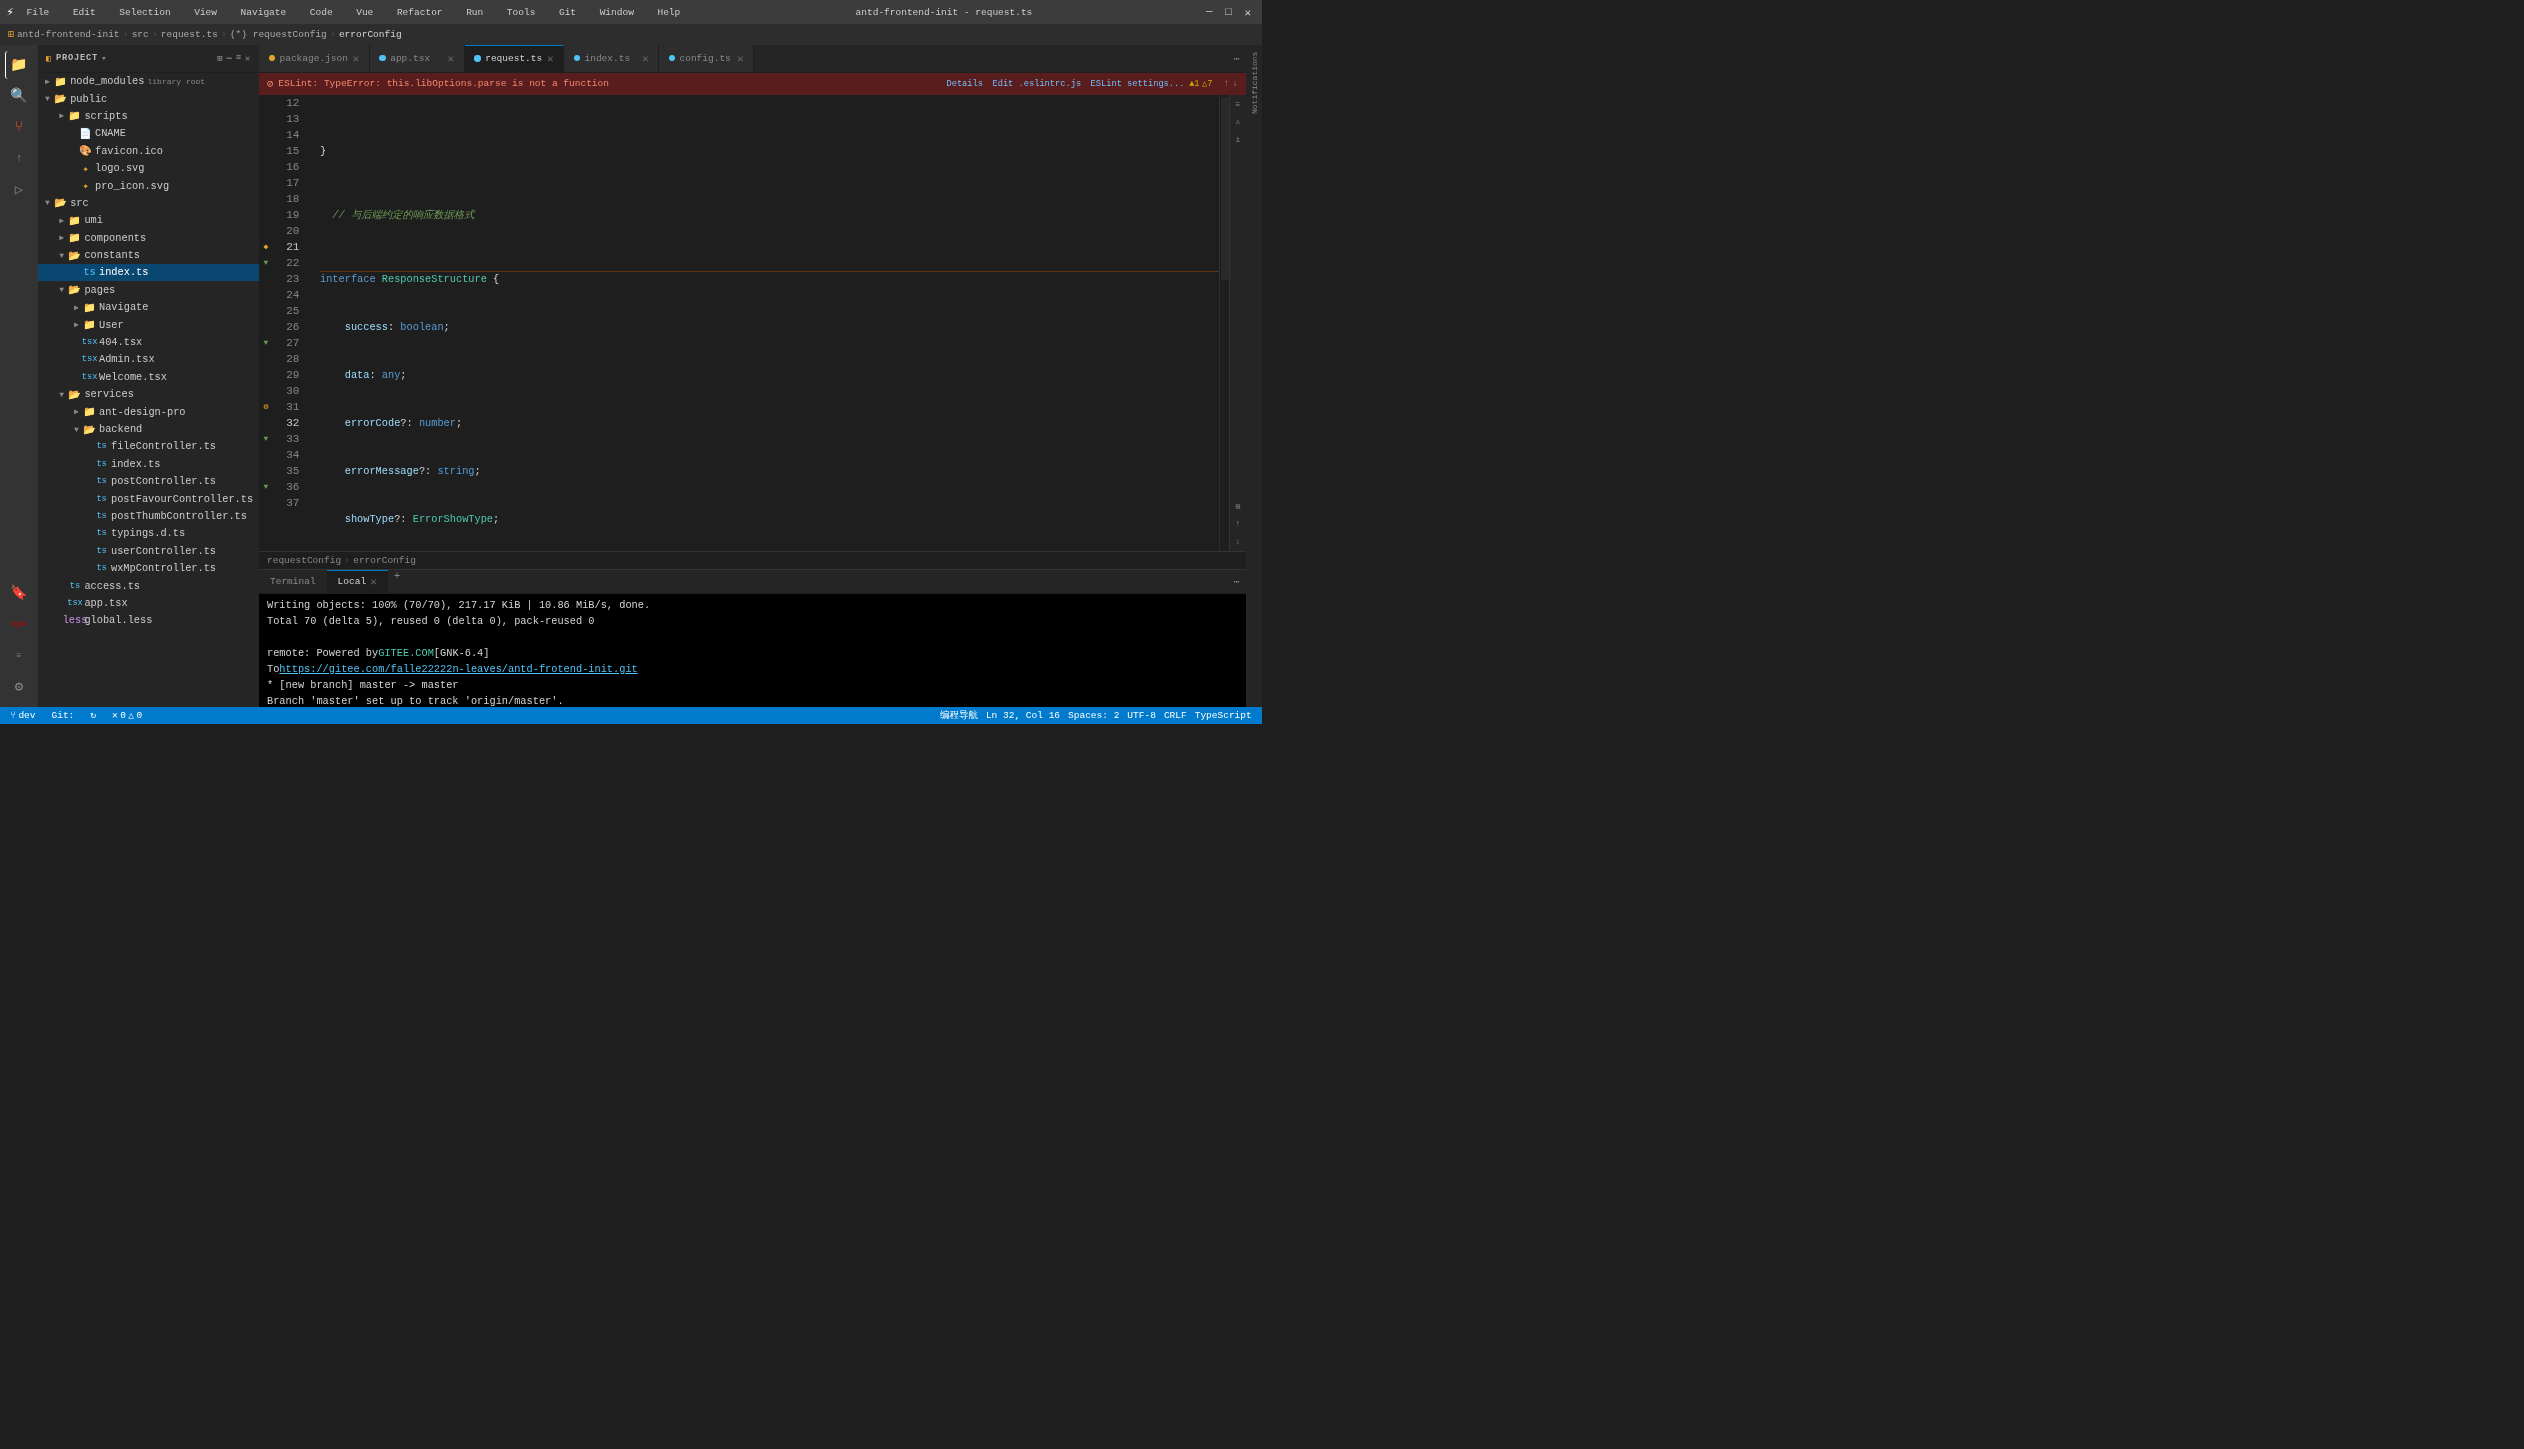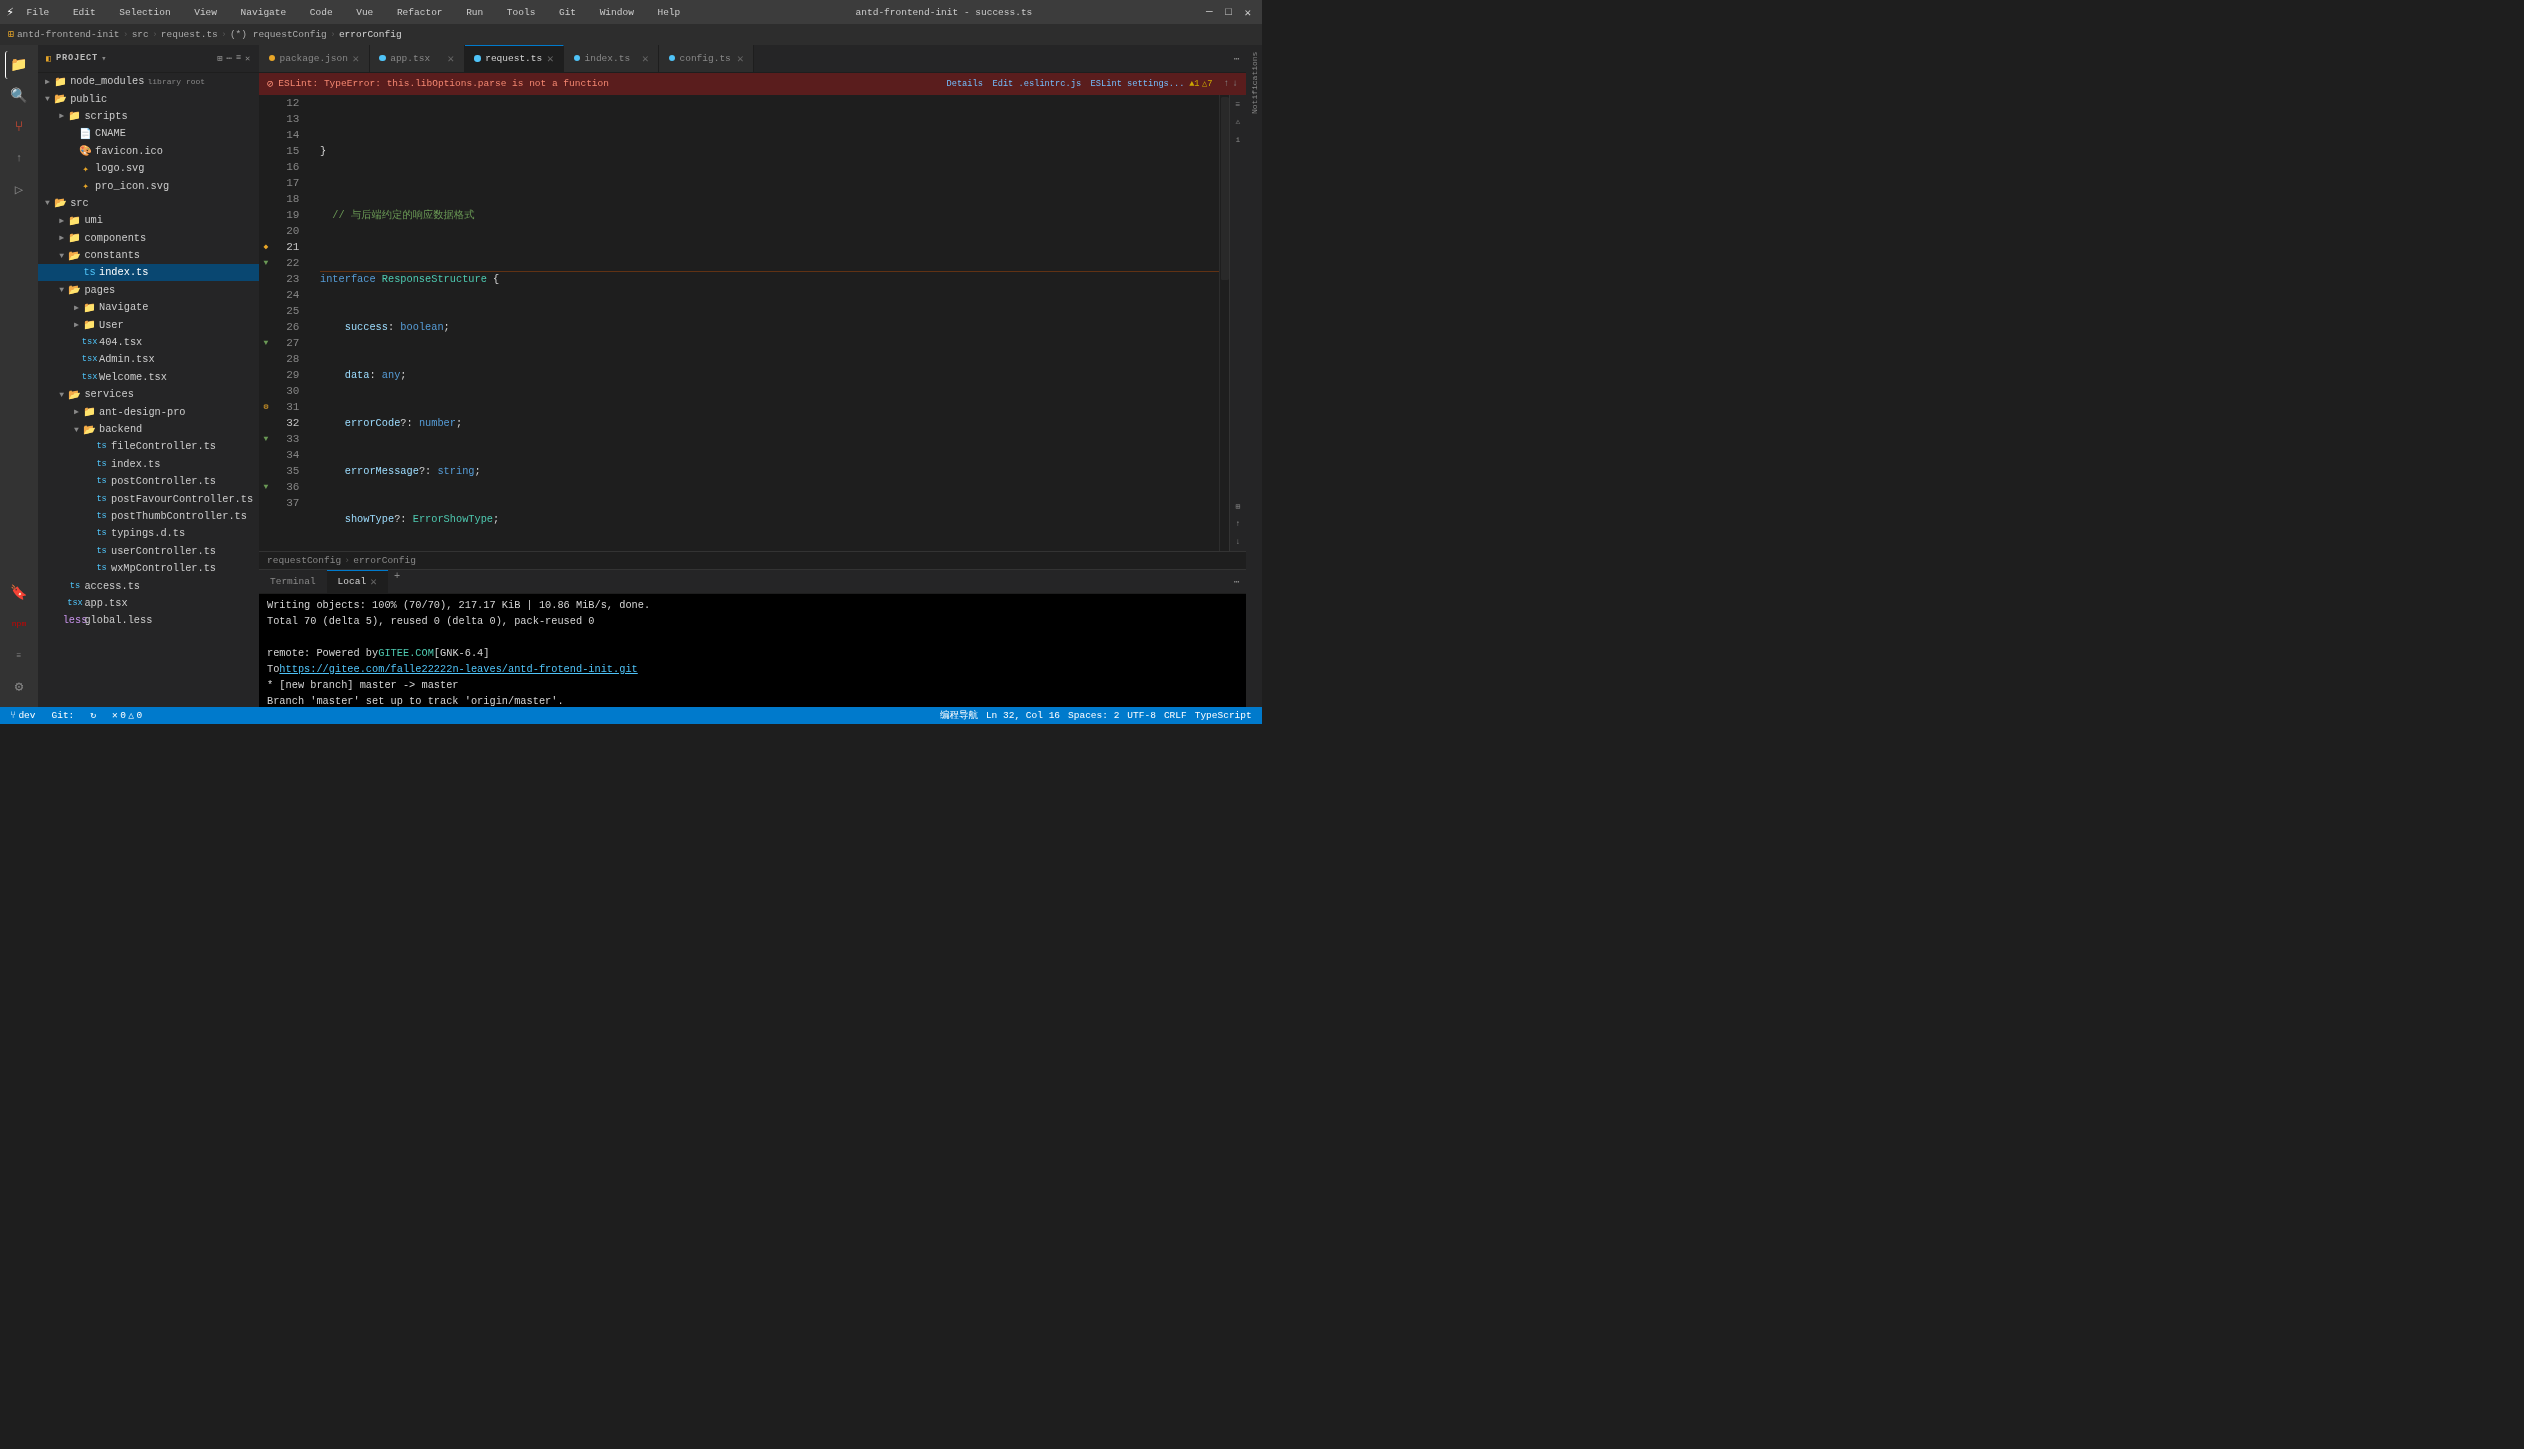--- a/index.html
+++ b/index.html
@@ -207,21 +207,21 @@
       white-space: pre;
     }
     .code-line {
       height: 16px;
       display: flex;
       align-items: center;
       position: relative;
     }
     
     .kw { color: #569cd6; }
-    .cmt { color: #6a9955; }
+    .cmt { color: #6a9955; font-style: italic; }
     .type { color: #4ec9b0; }
     .op { color: #d4d4d4; }
     .iface { color: #4ec9b0; }
     
     .minimap {
       width: 9.5px;
       background: #1e1e1e;
       flex-shrink: 0;
     }
     
@@ -352,21 +352,21 @@
     <span class="title-bar-menu-item">Navigate</span>
     <span class="title-bar-menu-item">Code</span>
     <span class="title-bar-menu-item">Vue</span>
     <span class="title-bar-menu-item">Refactor</span>
     <span class="title-bar-menu-item">Run</span>
     <span class="title-bar-menu-item">Tools</span>
     <span class="title-bar-menu-item">Git</span>
     <span class="title-bar-menu-item">Window</span>
     <span class="title-bar-menu-item">Help</span>
   </div>
-  <div class="title-bar-title">antd-frontend-init - success.ts</div>
+  <div class="title-bar-title">antd-frontend-init - request.ts</div>
   <div class="title-bar-controls">
     <span class="title-bar-ctrl">─</span>
     <span class="title-bar-ctrl">□</span>
     <span class="title-bar-ctrl close">✕</span>
   </div>
 </div>
 
 <div class="breadcrumb-bar">
   <span style="color:#e8a628;">⊞</span>
   <span class="breadcrumb-item">antd-frontend-init</span>

